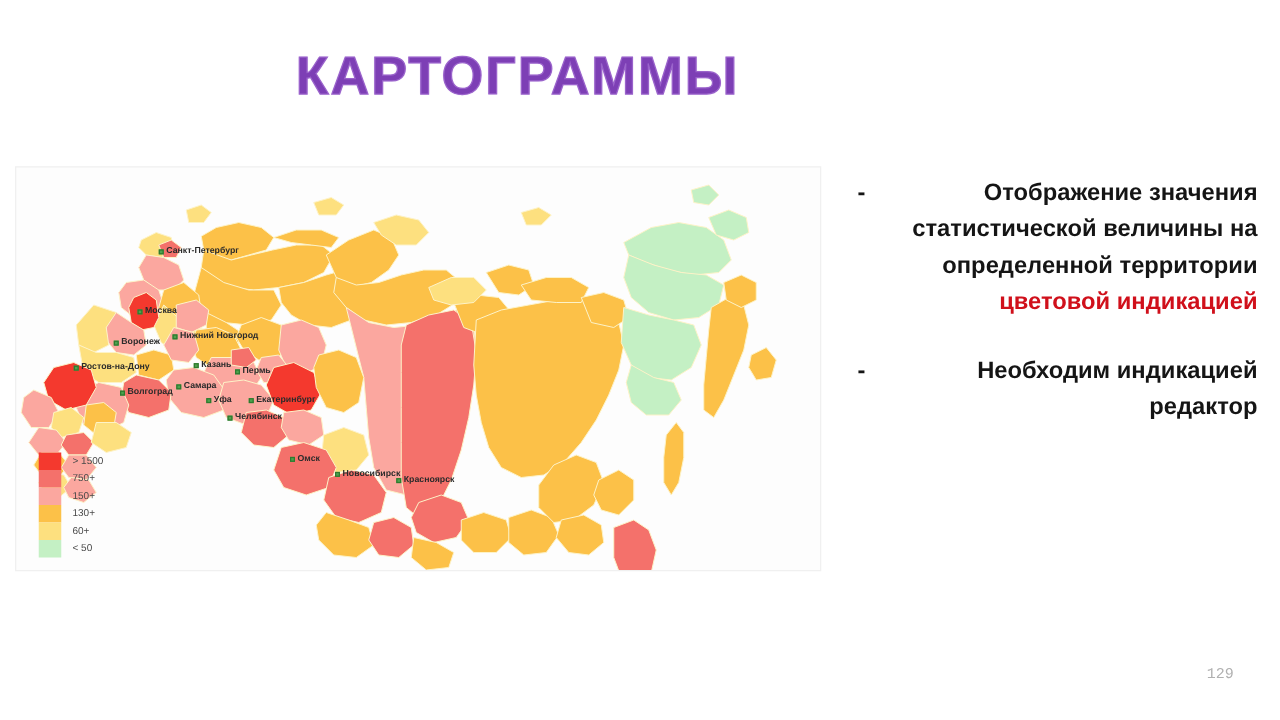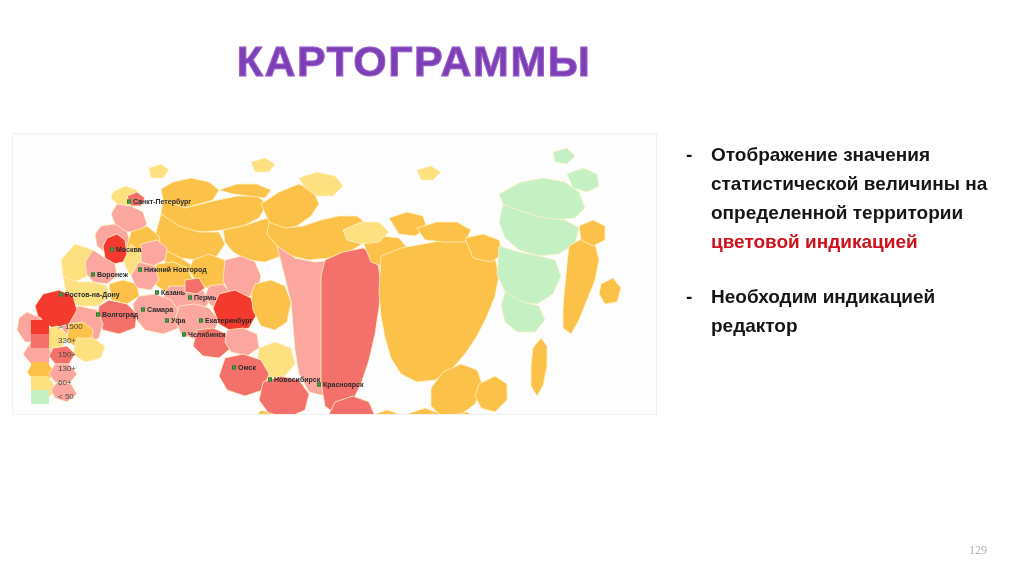--- a/index.html
+++ b/index.html
@@ -34,21 +34,21 @@
     white-space: nowrap;
     line-height: 1.1;
   }
 
   
   #map-panel {
     position: absolute;
     left: 12px;
     top: 133px;
     width: 645px;
-    height: 282px;
+    height: 324px;
     background: #fdfdfd;
     border: 1px solid #f0f0f0;
     box-sizing: border-box;
     overflow: hidden;
   }
   #map-svg {
     position: absolute;
     left: 0;
     top: 0;
     width: 645px;
@@ -127,31 +127,32 @@
     font-weight: bold;
     color: #151515;
     line-height: 29px;
   }
   .bullet-text {
     font-family: "Liberation Sans", sans-serif;
     font-size: 19px;
     font-weight: bold;
     color: #151515;
     line-height: 29px;
+    text-align: right;
   }
   .accent {
     color: #d0101b;
   }
 
   
   #page-number {
     position: absolute;
     right: 37px;
-    bottom: 18px;
-    font-family: Liberation Serif, serif;
+    bottom: 30px;
+    font-family: Liberation Mono, monospace;
     font-size: 12px;
     color: #b0b0b0;
   }
 </style>
 </head>
 <body>
 
 <div id="slide-title">КАРТОГРАММЫ</div>
 
 <div id="map-panel">
@@ -359,21 +360,21 @@
     </div>
   </div>
 
   <div id="map-legend">
     <div class="legend-row">
       <span class="legend-swatch" style="background:#f4392e"></span>
       <span class="legend-label">&gt; 1500</span>
     </div>
     <div class="legend-row">
       <span class="legend-swatch" style="background:#f4716b"></span>
-      <span class="legend-label">330+</span>
+      <span class="legend-label">750+</span>
     </div>
     <div class="legend-row">
       <span class="legend-swatch" style="background:#fba79f"></span>
       <span class="legend-label">150+</span>
     </div>
     <div class="legend-row">
       <span class="legend-swatch" style="background:#fcc148"></span>
       <span class="legend-label">130+</span>
     </div>
     <div class="legend-row">

